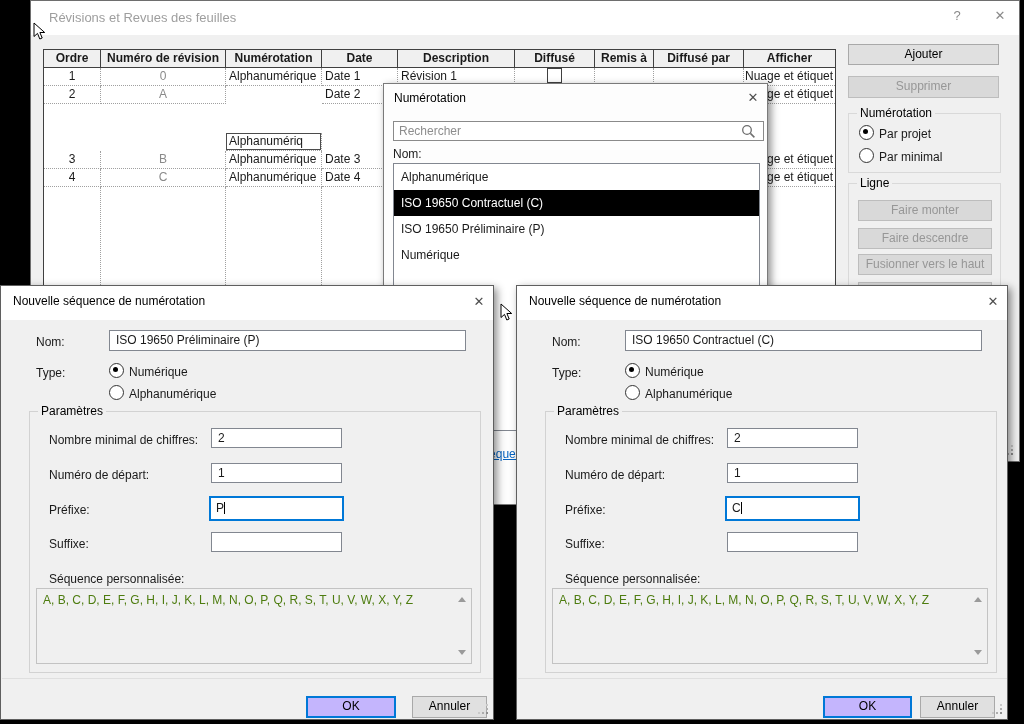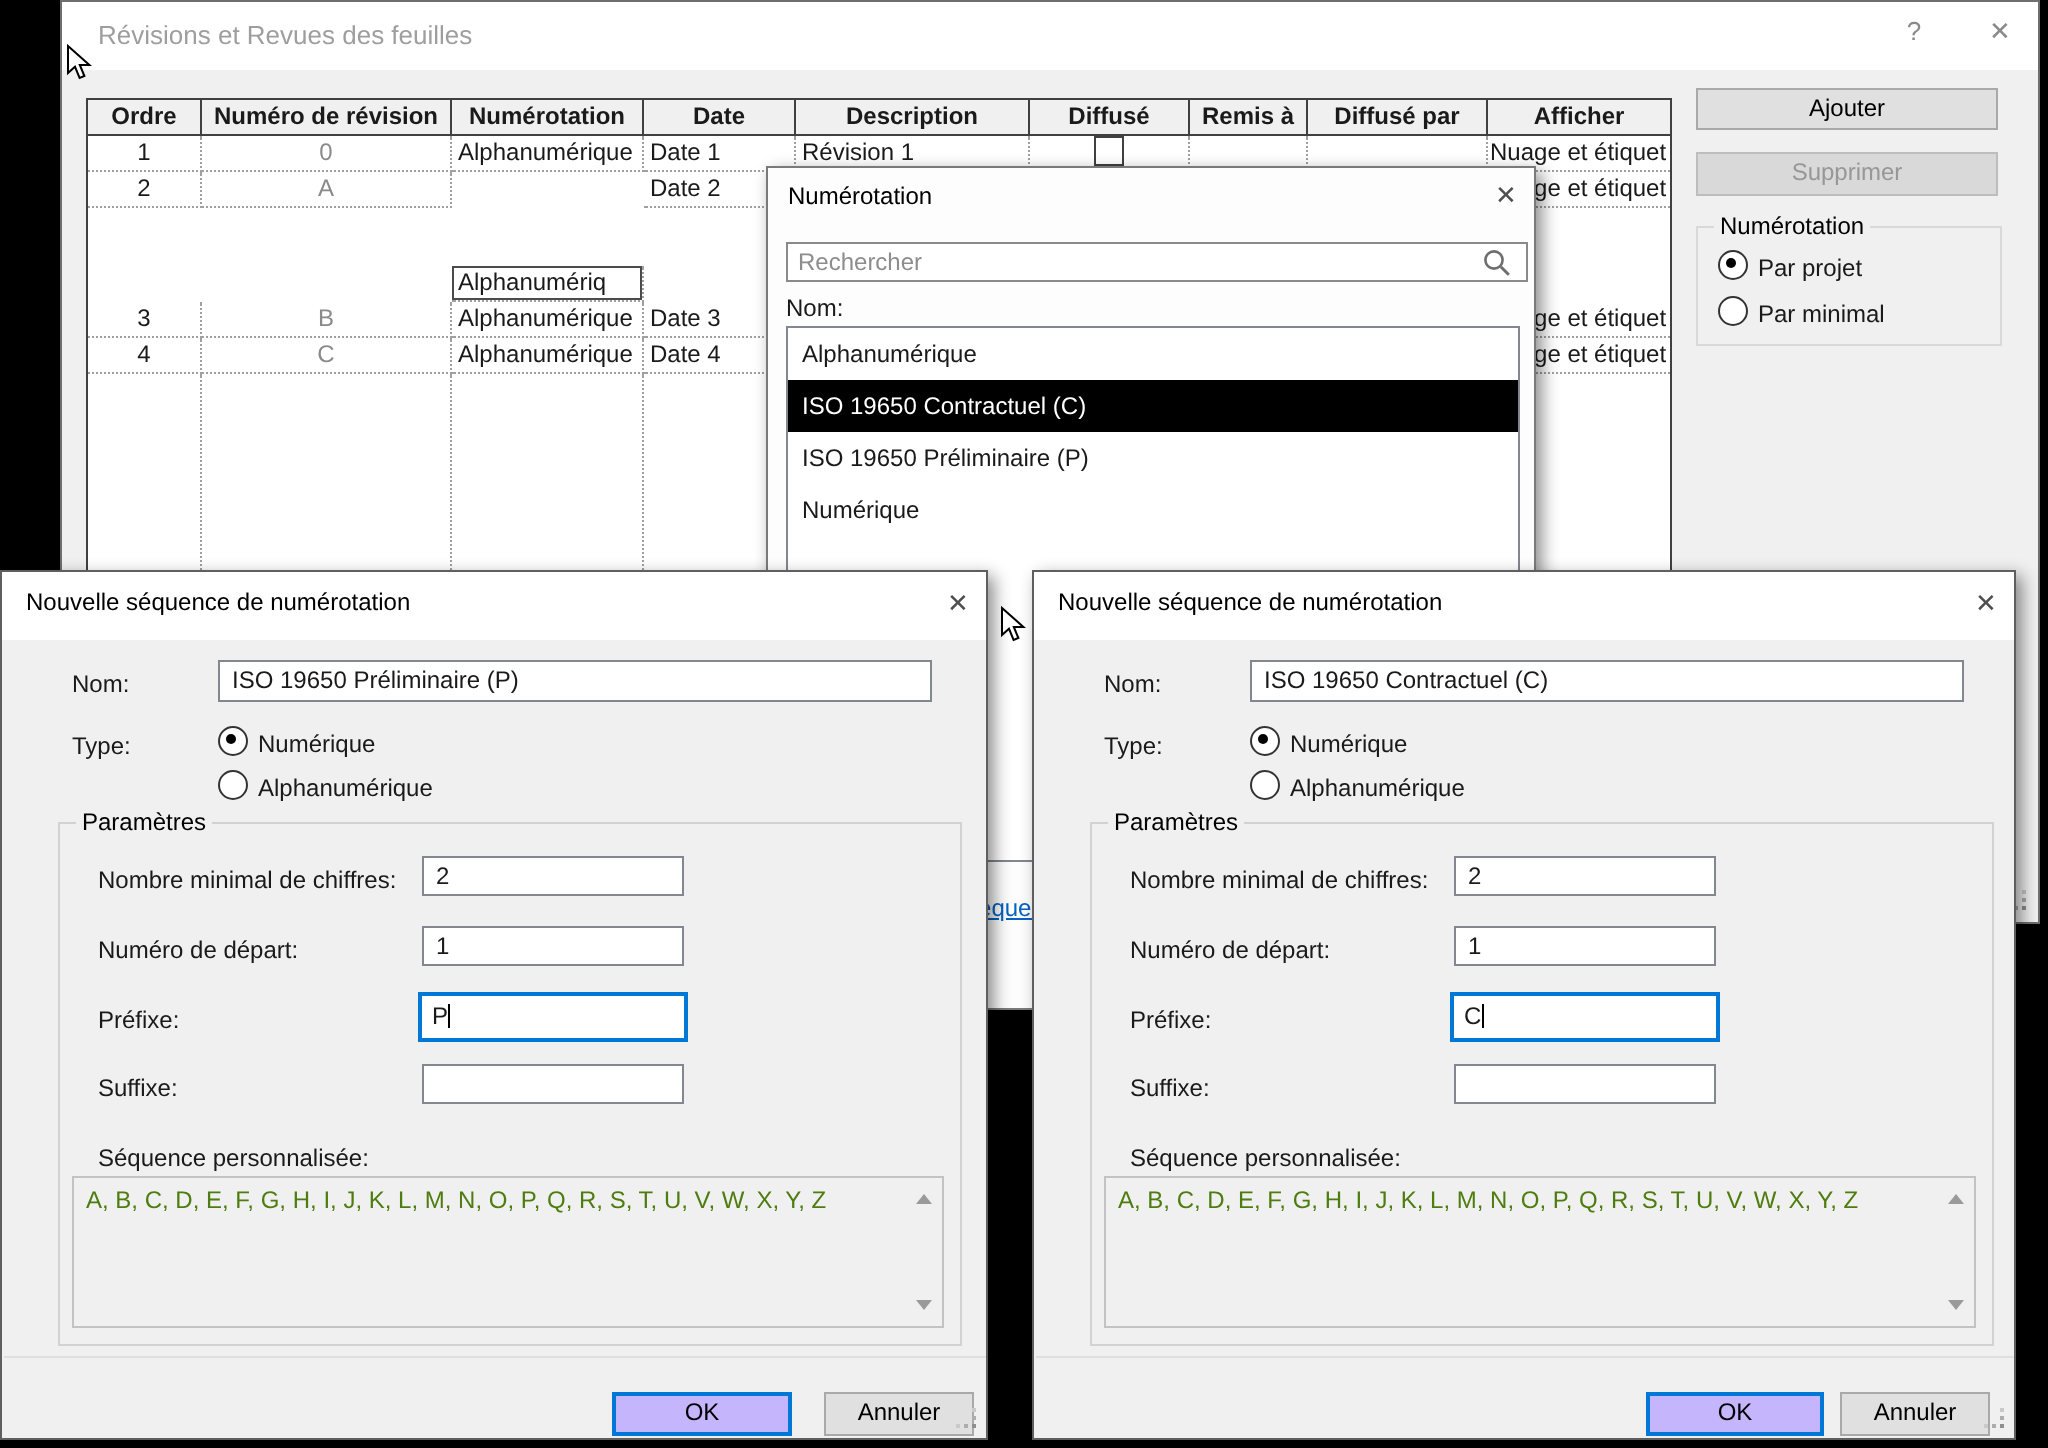--- a/index.html
+++ b/index.html
@@ -151,20 +151,27 @@
   <div class="grp" style="left:817px;top:112px;width:153px;height:60px;">
     <span class="glabel">Numérotation</span>
     <div class="lbl" style="left:10px;top:11px;">
       <span class="radio checked"></span><span>Par projet</span>
     </div>
     <div class="lbl" style="left:10px;top:34px;">
       <span class="radio"></span><span>Par minimal</span>
     </div>
   </div>
 
+  <div class="grp" style="left:817px;top:182px;width:153px;height:126px;">
+    <span class="glabel">Ligne</span>
+    <div class="btn disabled" style="left:9px;top:16px;width:134px;height:21px;">Faire monter</div>
+    <div class="btn disabled" style="left:9px;top:44px;width:134px;height:21px;">Faire descendre</div>
+    <div class="btn disabled" style="left:9px;top:70px;width:134px;height:21px;">Fusionner vers le haut</div>
+    <div class="btn disabled" style="left:9px;top:98px;width:134px;height:21px;"></div>
+  </div>
 
   <div class="grip" style="right:4px;bottom:4px;"></div>
 </div>
 
 <div class="dlg" style="left:383px;top:83px;width:385px;height:422px;background:#fdfdfd;border-color:#7a7a7a;">
   <div class="titlebar" style="height:28px;background:#fdfdfd;">
     <span class="title" style="left:10px;top:7px;">Numérotation</span>
     <span class="tb-btn" style="left:358px;top:5px;color:#4f4f4f;">✕</span>
   </div>
   <input class="search" style="left: 9px; top: 37px; width: 371px; height: 20px;" placeholder="Rechercher">

